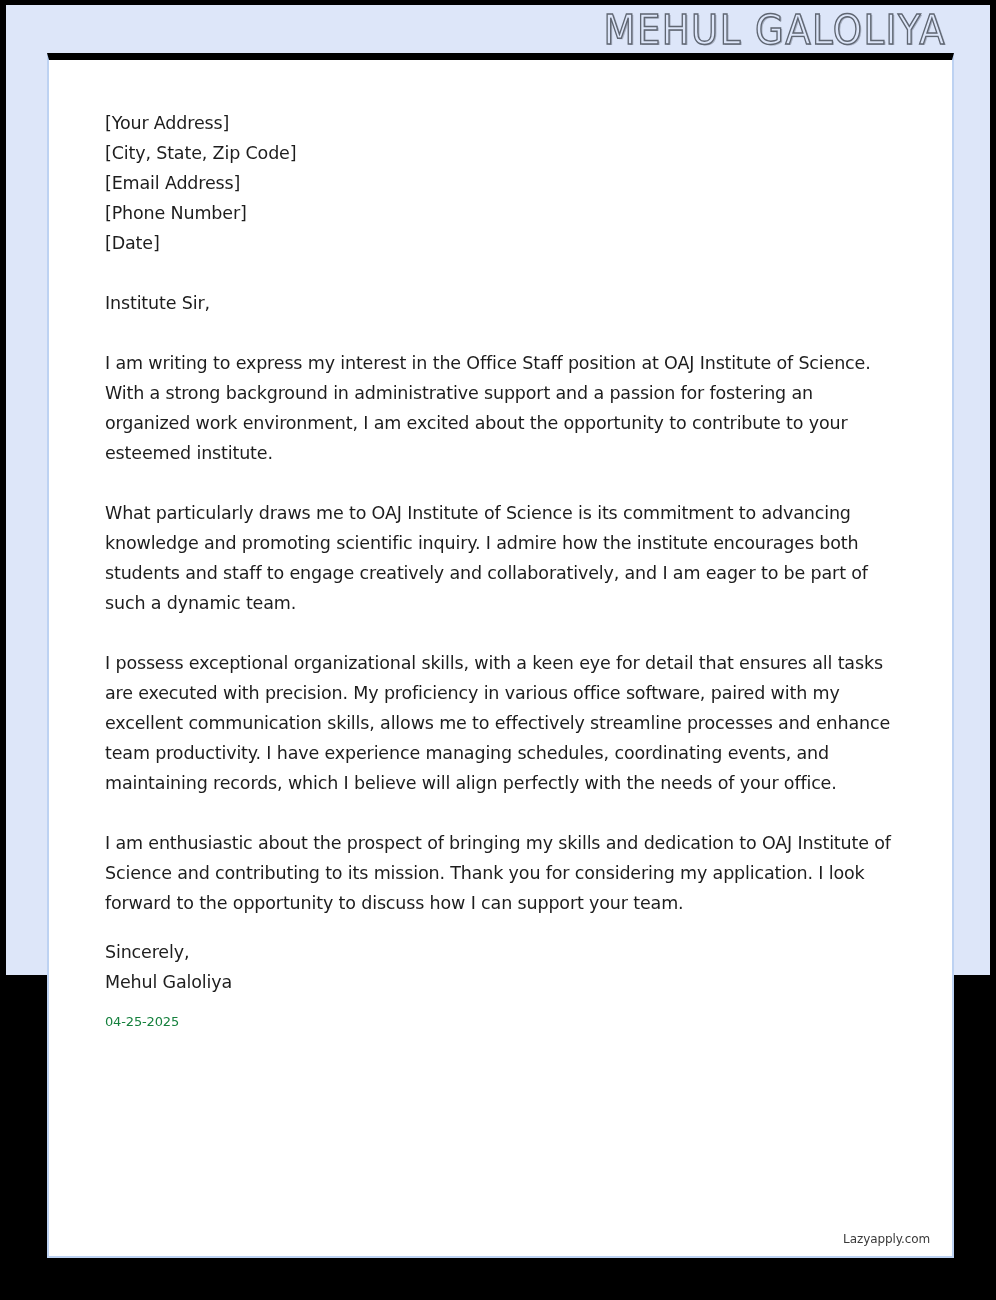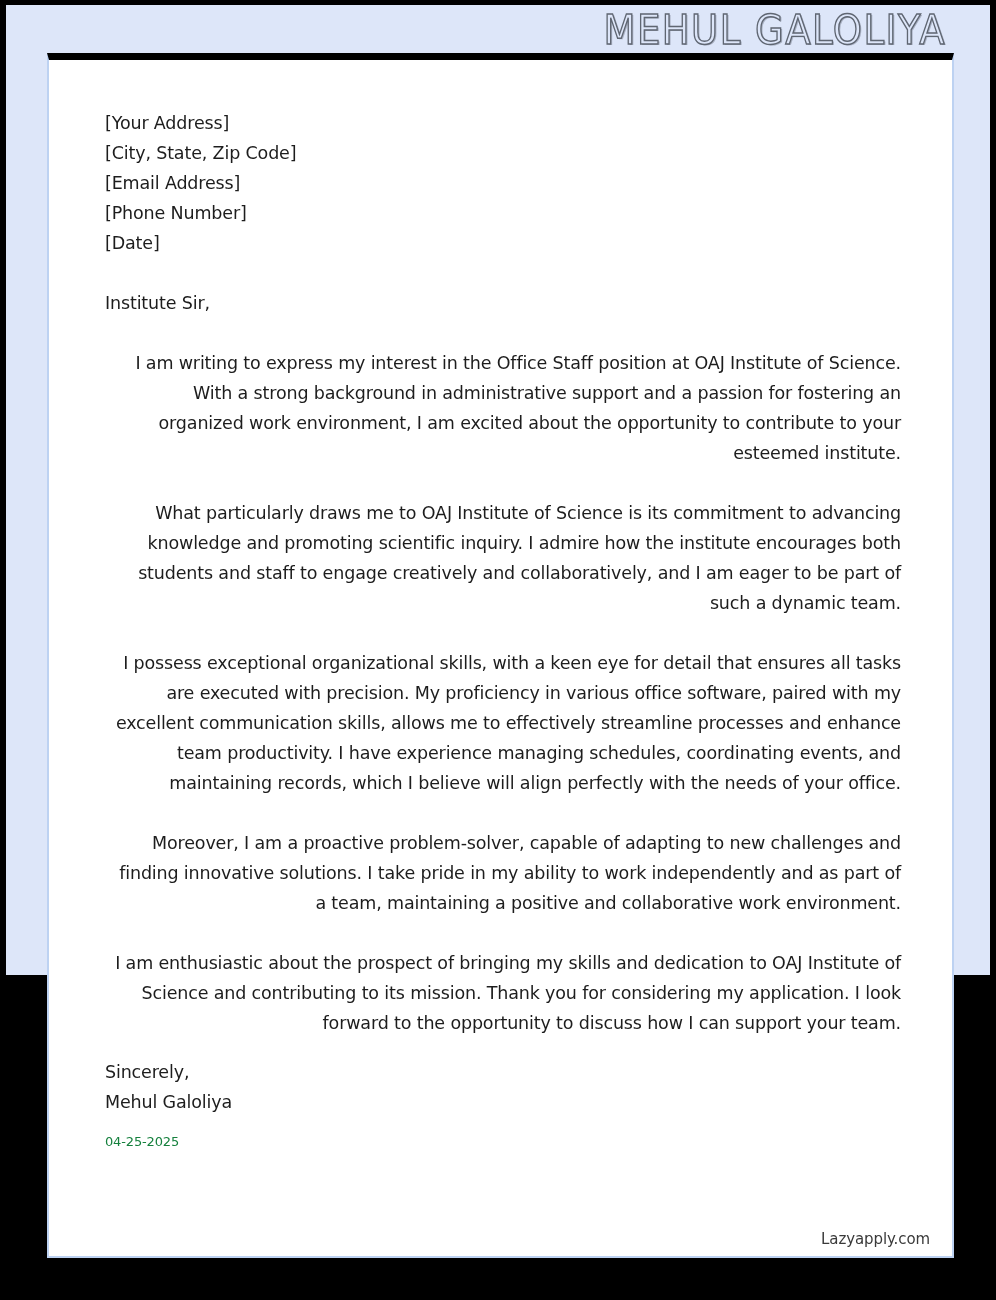--- a/index.html
+++ b/index.html
@@ -82,21 +82,21 @@
     font-family: "DejaVu Sans", sans-serif;
     font-size: 17.5px;
     line-height: 30px;
     color: #1d1d1d;
     font-weight: 400;
     letter-spacing: -0.15px;
   }
 
   .salutation { margin-top: 30px; }
 
-  .para { margin-top: 30px; text-align: right; }
+  .para { margin-top: 30px; text-align: left; }
 
   .sign-block { margin-top: 19px; }
 
   .sign-date {
     font-family: "DejaVu Sans", sans-serif;
     font-size: 13px;
     line-height: 30px;
     color: #15803d;
     font-weight: 400;
     letter-spacing: -0.15px;
@@ -104,21 +104,21 @@
     display: inline-block;
     text-decoration: none;
   }
 
   
   .sheet-footer {
     position: absolute;
     right: 22px;
     bottom: 8px;
     font-family: "DejaVu Sans", sans-serif;
-    font-size: 15px;
+    font-size: 12px;
     line-height: 18px;
     color: #3a3a3a;
     letter-spacing: -0.1px;
   }
 </style>
 </head>
 <body>
 
 <div class="page-frame">
 
@@ -136,21 +136,20 @@
         <div class="addr-line">[Email Address]</div>
         <div class="addr-line">[Phone Number]</div>
         <div class="addr-line">[Date]</div>
       </div>
 
       <div class="salutation">Institute Sir,</div>
 
       <div class="para">I am writing to express my interest in the Office Staff position at OAJ Institute of Science. With a strong background in administrative support and a passion for fostering an organized work environment, I am excited about the opportunity to contribute to your esteemed institute.</div>
       <div class="para">What particularly draws me to OAJ Institute of Science is its commitment to advancing knowledge and promoting scientific inquiry. I admire how the institute encourages both students and staff to engage creatively and collaboratively, and I am eager to be part of such a dynamic team.</div>
       <div class="para">I possess exceptional organizational skills, with a keen eye for detail that ensures all tasks are executed with precision. My proficiency in various office software, paired with my excellent communication skills, allows me to effectively streamline processes and enhance team productivity. I have experience managing schedules, coordinating events, and maintaining records, which I believe will align perfectly with the needs of your office.</div>
-      <div class="para">Moreover, I am a proactive problem-solver, capable of adapting to new challenges and finding innovative solutions. I take pride in my ability to work independently and as part of a team, maintaining a positive and collaborative work environment.</div>
       <div class="para">I am enthusiastic about the prospect of bringing my skills and dedication to OAJ Institute of Science and contributing to its mission. Thank you for considering my application. I look forward to the opportunity to discuss how I can support your team.</div>
 
       <div class="sign-block">
         <div class="sign-line">Sincerely,</div>
         <div class="sign-line">Mehul Galoliya</div>
         <div class="sign-date">04-25-2025</div>
       </div>
 
     </div>
 

